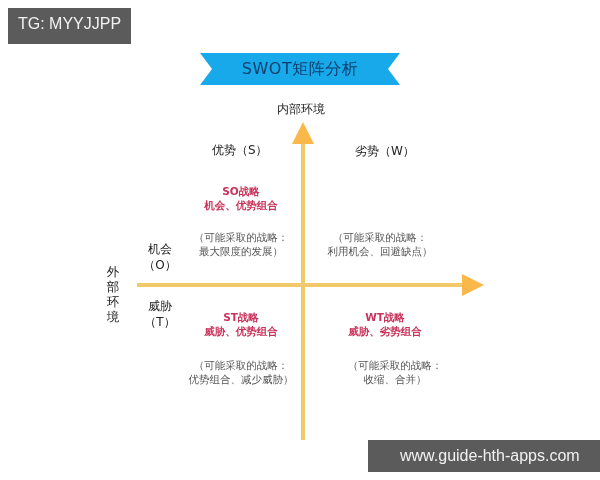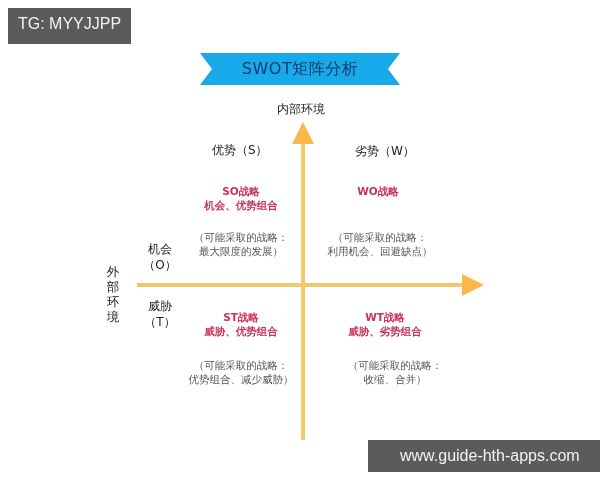--- a/index.html
+++ b/index.html
@@ -100,21 +100,20 @@
 <div class="strategy" style="left:186px; top:184px; width:110px;">
   <div>SO战略</div>
   <div>机会、优势组合</div>
 </div>
 <div class="note" style="left:186px; top:230px; width:110px;">
   <div>（可能采取的战略：</div>
   <div>最大限度的发展）</div>
 </div>
 
 <div class="strategy" style="left:318px; top:184px; width:120px;">
-  <div>WO战略</div>
 </div>
 <div class="note" style="left:320px; top:230px; width:120px;">
   <div>（可能采取的战略：</div>
   <div>利用机会、回避缺点）</div>
 </div>
 
 <div class="strategy" style="left:186px; top:310px; width:110px;">
   <div>ST战略</div>
   <div>威胁、优势组合</div>
 </div>

